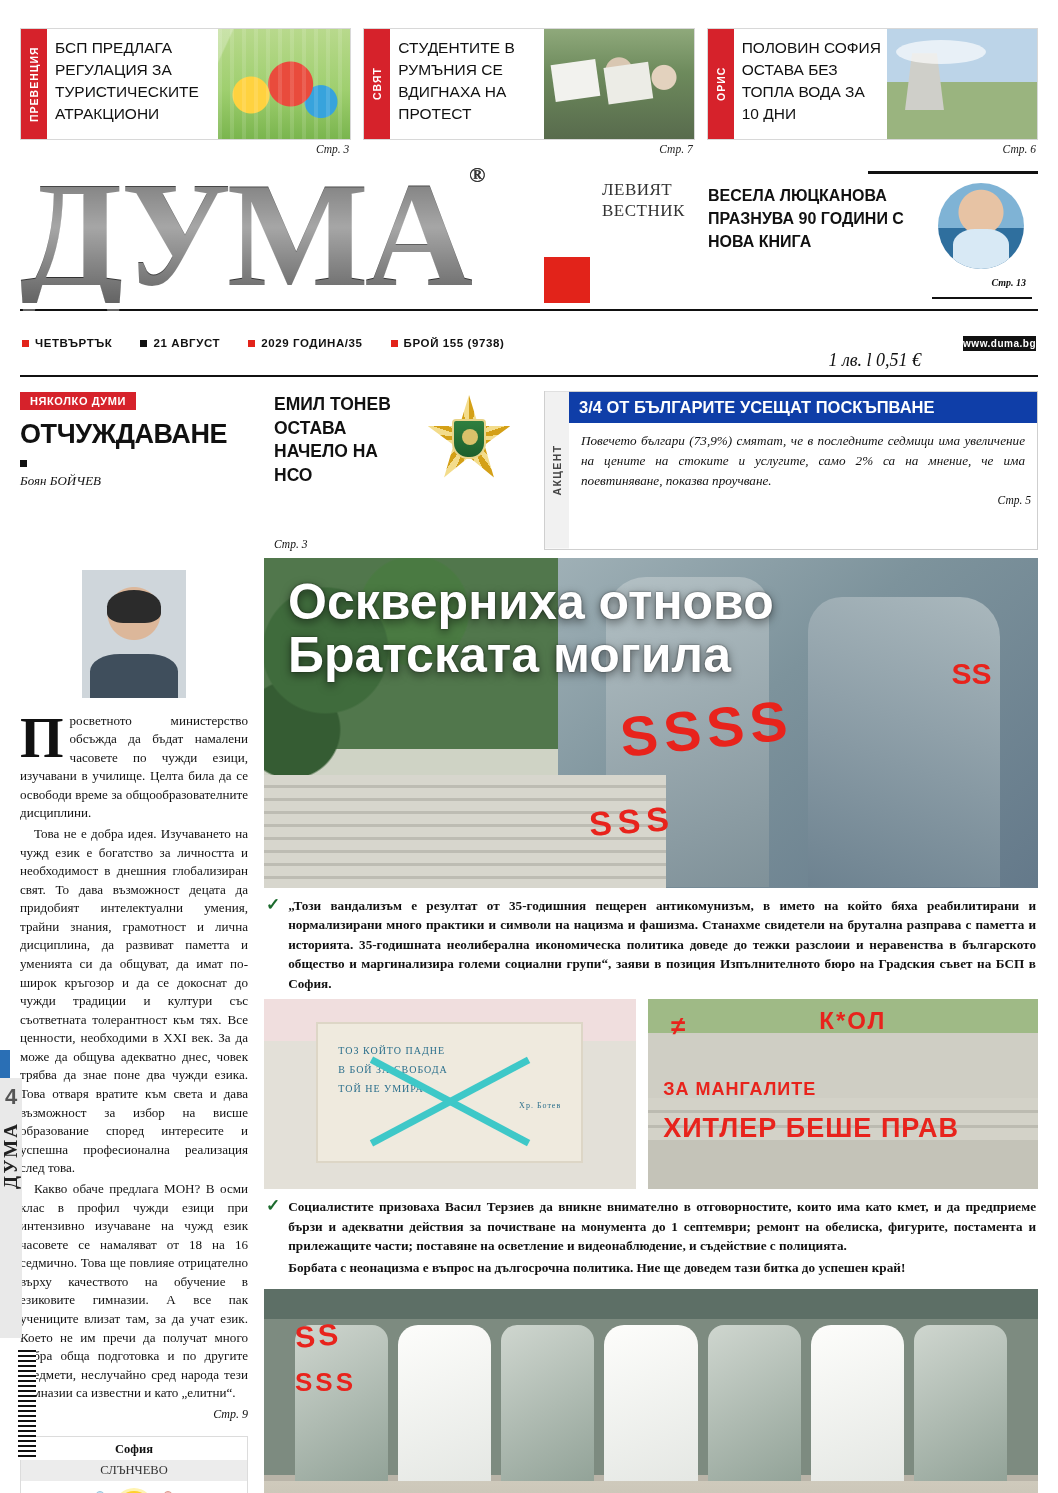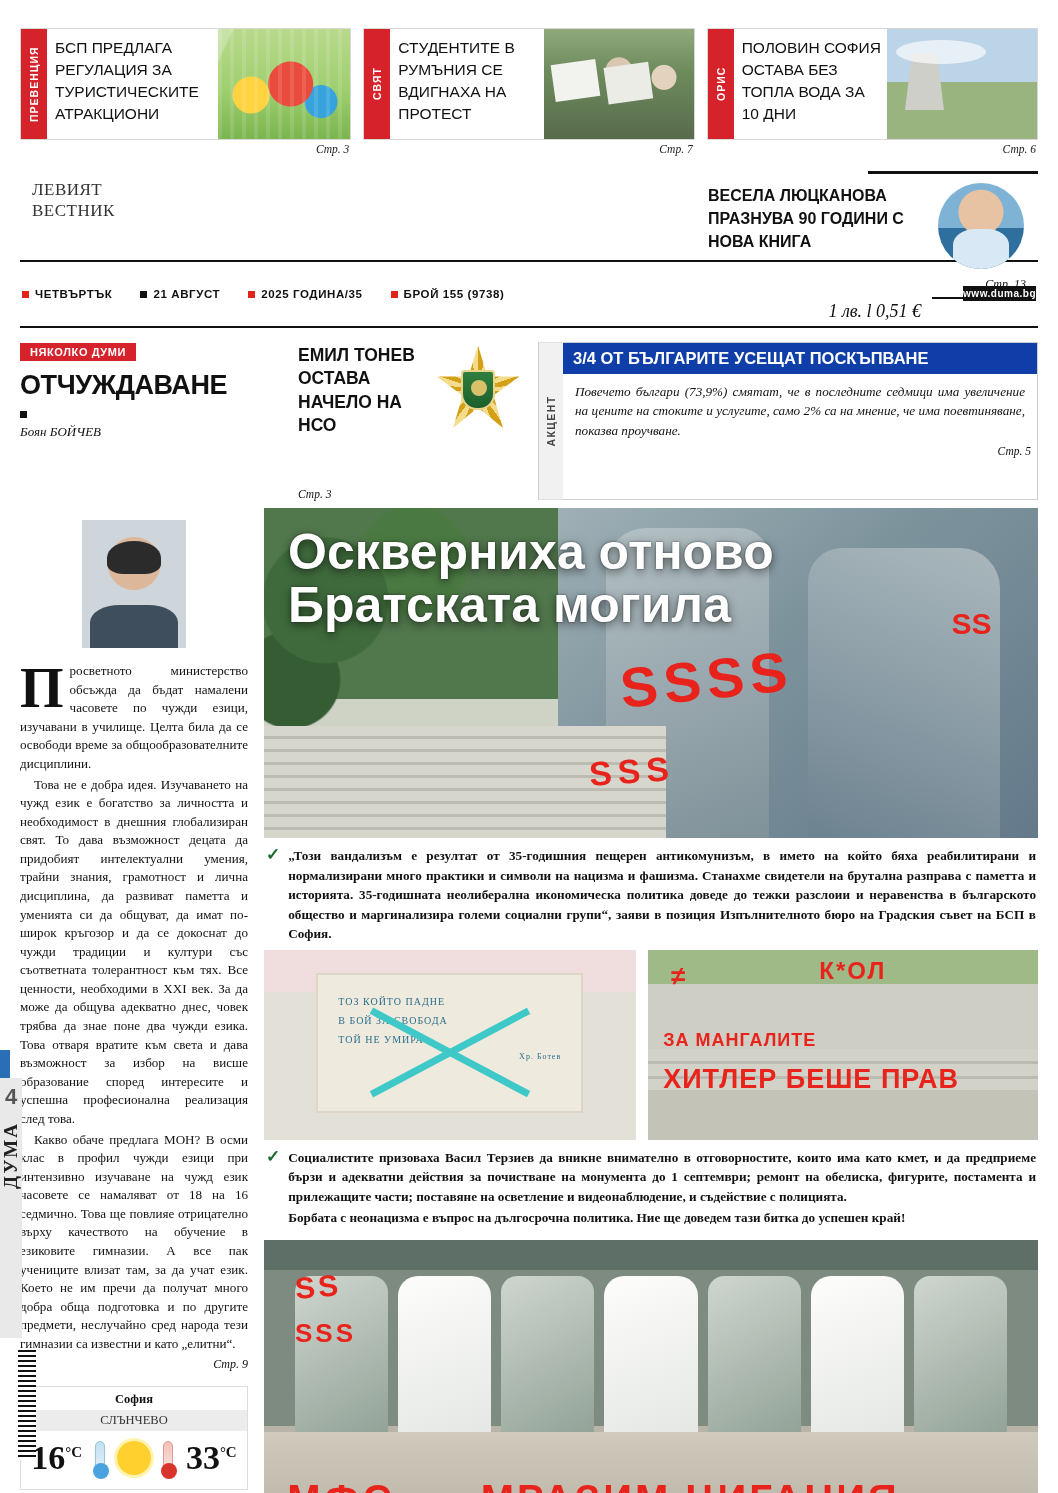--- a/index.html
+++ b/index.html
@@ -111,51 +111,51 @@
   .anniv-photo {
     position:absolute; right:14px; top:18px; width:86px; height:86px;
     border-radius:50%; overflow:hidden;
     background:radial-gradient(circle at 50% 34%, #e7c3a4 0 22px, transparent 23px),
                linear-gradient(to bottom,#7fb3d5 0 52%, #2f6f9e 52% 100%);
   }
   .anniv-photo:after{
     content:""; position:absolute; left:18%; top:54%; width:64%; height:46%;
     background:#d8e9f5; border-radius:40% 40% 0 0;
   }
-  .anniv-page { position:absolute; right:12px; top:112px; font-style:italic; font-size:12px; }
+  .anniv-page { position:absolute; right:12px; top:112px; font-style:italic; font-size:10px;font-weight:bold; }
   .mast-right .rule2 { position:absolute; right:6px; top:132px; width:100px; height:2px; background:#111; }
 
   
   .info-bar {
     display:flex; align-items:center; gap:28px;
     border-top:2px solid #111; border-bottom:2px solid #111;
     margin-top:6px; padding:4px 2px; font-family:"Liberation Sans", sans-serif;
     font-size:11.5px; letter-spacing:.6px; font-weight:bold;
   }
   .info-bar .sq { display:inline-block; width:7px; height:7px; background:#e2231a; margin-right:6px; }
   .info-bar .price { margin-left:auto; font-family:"Liberation Serif", serif;
     font-style:italic; font-size:18px; font-weight:normal; letter-spacing:0;margin-top:35px; }
   .site-badge { background:#111; color:#fff; font-size:10px; padding:2px 0; letter-spacing:.5px; margin-left:14px; }
 
   
-  .strip2 { display:flex; gap:14px; margin-top:14px; }
+  .strip2 { display:flex; gap:29px; margin-top:14px; }
   .col-opinion { width:225px; }
   .kicker {
     display:inline-block; background:#d6222b; color:#fff;
     font-family:"Liberation Sans", sans-serif; font-size:11px; font-weight:bold;
     padding:3px 10px; letter-spacing:.6px; text-transform:uppercase;
   }
   .op-title {
     font-family:"Liberation Sans", sans-serif; font-weight:bold;
     font-size:27px; letter-spacing:-.4px; margin:9px 0 6px; text-transform:uppercase;
   }
   .op-dot { width:7px; height:7px; background:#111; margin:10px 0 6px; }
   .op-author { font-style:italic; font-size:13px; }
 
-  .col-nso { width:120px; padding-top:2px;margin-left:39px; }
+  .col-nso { width:120px; padding-top:2px; }
   .nso-title {
     font-family:"Liberation Sans", sans-serif; font-weight:bold; font-size:17.5px;
     line-height:1.35; text-transform:uppercase;
   }
   .nso-page { font-style:italic; font-size:11.5px; margin-top:50px; }
 
   .emblem { width:92px; padding-top:4px; }
   .emblem-shape {
     width:86px; height:86px; position:relative; margin:0 auto;
   }
@@ -389,39 +389,45 @@
     </div>
   </div>
 
   <div class="teaser-pages">
     <div class="teaser-page">Стр. 3</div>
     <div class="teaser-page">Стр. 7</div>
     <div class="teaser-page">Стр. 6</div>
   </div>
 
   <div class="masthead">
+    <div class="logo-wrap">
+      <div class="logo">
+        <span>ДУМА</span><span class="reg">®</span>
+      </div>
+      <div class="red-square"></div>
+    </div>
 
     <div class="sub-left">
       <div>ЛЕВИЯТ</div>
       <div>ВЕСТНИК</div>
     </div>
 
     <div class="mast-right">
       <div class="rule"></div>
       <div class="anniv">ВЕСЕЛА ЛЮЦКАНОВА ПРАЗНУВА 90 ГОДИНИ С НОВА КНИГА</div>
       <div class="anniv-photo"></div>
       <div class="anniv-page">Стр. 13</div>
       <div class="rule2"></div>
     </div>
   </div>
 
   <div class="info-bar">
     <span><i class="sq"></i><span>ЧЕТВЪРТЪК</span></span>
     <span><i class="sq" style="background:#111"></i><span>21 АВГУСТ</span></span>
-    <span><i class="sq"></i><span>2025 ГОДИНА/35</span></span>
+    <span><i class="sq"></i><span>2029 ГОДИНА/35</span></span>
     <span><i class="sq"></i><span>БРОЙ 155 (9738)</span></span>
     <span class="price">1 лв. l 0,51 €</span>
     <span class="site-badge">www.duma.bg</span>
   </div>
 
   <div class="strip2">
 
     <div class="col-opinion">
       <div class="kicker">НЯКОЛКО ДУМИ</div>
       <div class="op-title">ОТЧУЖДАВАНЕ</div>

